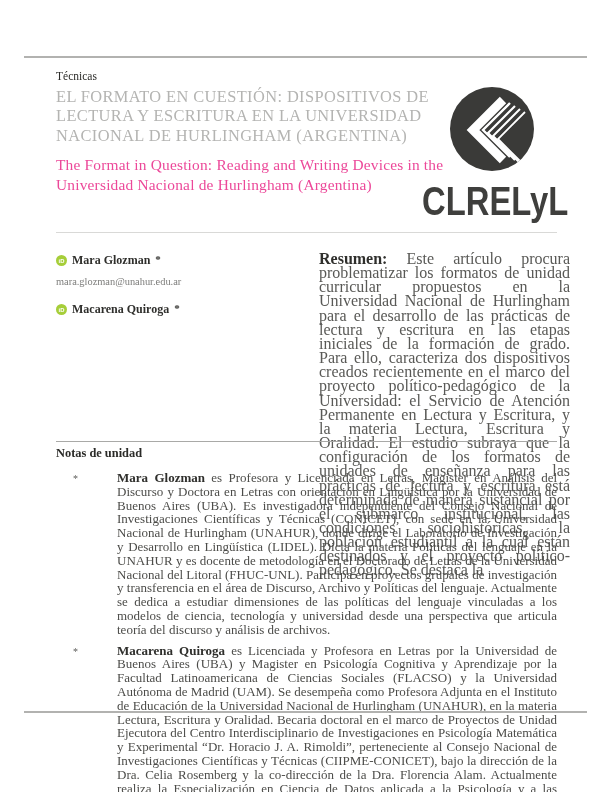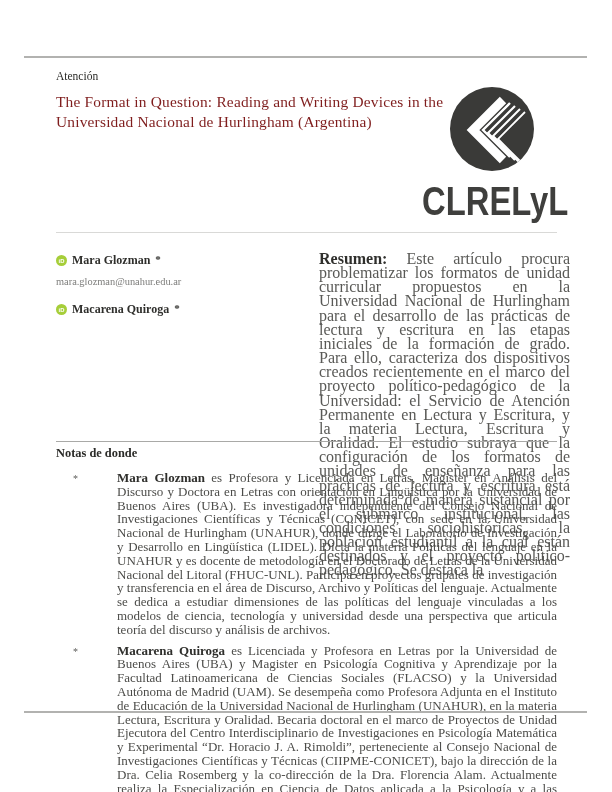--- a/index.html
+++ b/index.html
@@ -9,21 +9,21 @@
   }
   .rule{position:absolute;background:#b2b2b0;}
   .rule-top{left:24px;top:56px;width:563px;height:2px;}
   .rule-bottom{left:24px;top:711px;width:563px;height:2px;}
   .rule-mid{left:56px;top:232px;width:501px;height:1px;background:#d9d9d7;}
   .rule-notes{left:56px;top:441px;width:501px;height:1px;background:#a9a9a7;}
 
   .header-text{position:absolute;left:56px;top:70px;width:404px;}
   .section-label{font-size:11.5px;color:#2b2b28;display:block;margin-bottom:5px;}
   .title-es{margin:0;font-weight:400;font-size:16.4px;line-height:19.4px;letter-spacing:0.4px;color:#b4b4b2;text-transform:uppercase;}
-  .title-en{margin:10px 0 0 0;font-weight:400;font-size:15.4px;line-height:20px;letter-spacing:0.2px;color:#7f1d1d;}
+  .title-en{margin:10px 0 0 0;font-weight:400;font-size:15.4px;line-height:20px;letter-spacing:0.2px;color:#ec4899;}
 
   .logo{position:absolute;left:422px;top:87px;width:168px;}
   .logo-circle{position:absolute;left:28px;top:0;}
   .logo-wordmark{
     position:absolute;left:0px;top:91px;width:168px;
     font-family:"Liberation Sans","DejaVu Sans",sans-serif;font-weight:700;
     font-size:41px;color:#3f3f3d;letter-spacing:0px;
     transform:scaleX(0.80);transform-origin:left top;white-space:nowrap;
   }
 
@@ -47,21 +47,22 @@
   .note-name{font-weight:700;color:#2f2f2c;}
 </style>
 </head>
 <body>
 
 <div class="page">
 
   <div class="rule rule-top"></div>
 
   <div class="header-text">
-    <span class="section-label">Atención</span>
+    <span class="section-label">Técnicas</span>
+    <h1 class="title-es">EL FORMATO EN CUESTIÓN: DISPOSITIVOS DE LECTURA Y ESCRITURA EN LA UNIVERSIDAD NACIONAL DE HURLINGHAM (ARGENTINA)</h1>
     <h2 class="title-en">The Format in Question: Reading and Writing Devices in the Universidad Nacional de Hurlingham (Argentina)</h2>
   </div>
 
   <div class="logo">
     <svg class="logo-circle" width="84" height="84" viewBox="0 0 84 84">
       <defs>
           <clipPath id="lc">
             <circle cx="42" cy="42" r="42"></circle>
           </clipPath>
         </defs>
@@ -105,21 +106,21 @@
     </div>
 
   </div>
 
   <div class="abstract-col">
     <span class="abstract-label">Resumen:</span>
     <span>Este artículo procura problematizar los formatos de unidad curricular propuestos en la Universidad Nacional de Hurlingham para el desarrollo de las prácticas de lectura y escritura en las etapas iniciales de la formación de grado. Para ello, caracteriza dos dispositivos creados recientemente en el marco del proyecto político-pedagógico de la Universidad: el Servicio de Atención Permanente en Lectura y Escritura, y la materia Lectura, Escritura y Oralidad. El estudio subraya que la configuración de los formatos de unidades de enseñanza para las prácticas de lectura y escritura está determinada de manera sustancial por el submarco institucional, las condiciones sociohistóricas, la población estudiantil a la cual están destinados y el proyecto político-pedagógico. Se destaca la</span>
   </div>
 
   <div class="rule rule-notes"></div>
-  <h3 class="notes-heading">Notas de donde</h3>
+  <h3 class="notes-heading">Notas de unidad</h3>
 
   <div class="notes">
 
     <div class="note">
       <div class="note-marker">*</div>
       <div class="note-body">
         <span class="note-name">Mara Glozman</span><span> es Profesora y Licenciada en Letras, Magíster en Análisis del Discurso y Doctora en Letras con orientación en Lingüística por la Universidad de Buenos Aires (UBA). Es investigadora independiente del Consejo Nacional de Investigaciones Científicas y Técnicas (CONICET), con sede en la Universidad Nacional de Hurlingham (UNAHUR), donde dirige el Laboratorio de Investigación y Desarrollo en Lingüística (LIDEL). Dicta la materia Políticas del lenguaje en la UNAHUR y es docente de metodología en el Doctorado de Letras de la Universidad Nacional del Litoral (FHUC-UNL). Participa en proyectos grupales de investigación y transferencia en el área de Discurso, Archivo y Políticas del lenguaje. Actualmente se dedica a estudiar dimensiones de las políticas del lenguaje vinculadas a los modelos de ciencia, tecnología y universidad desde una perspectiva que articula teoría del discurso y análisis de archivos.</span>
       </div>
     </div>
 

